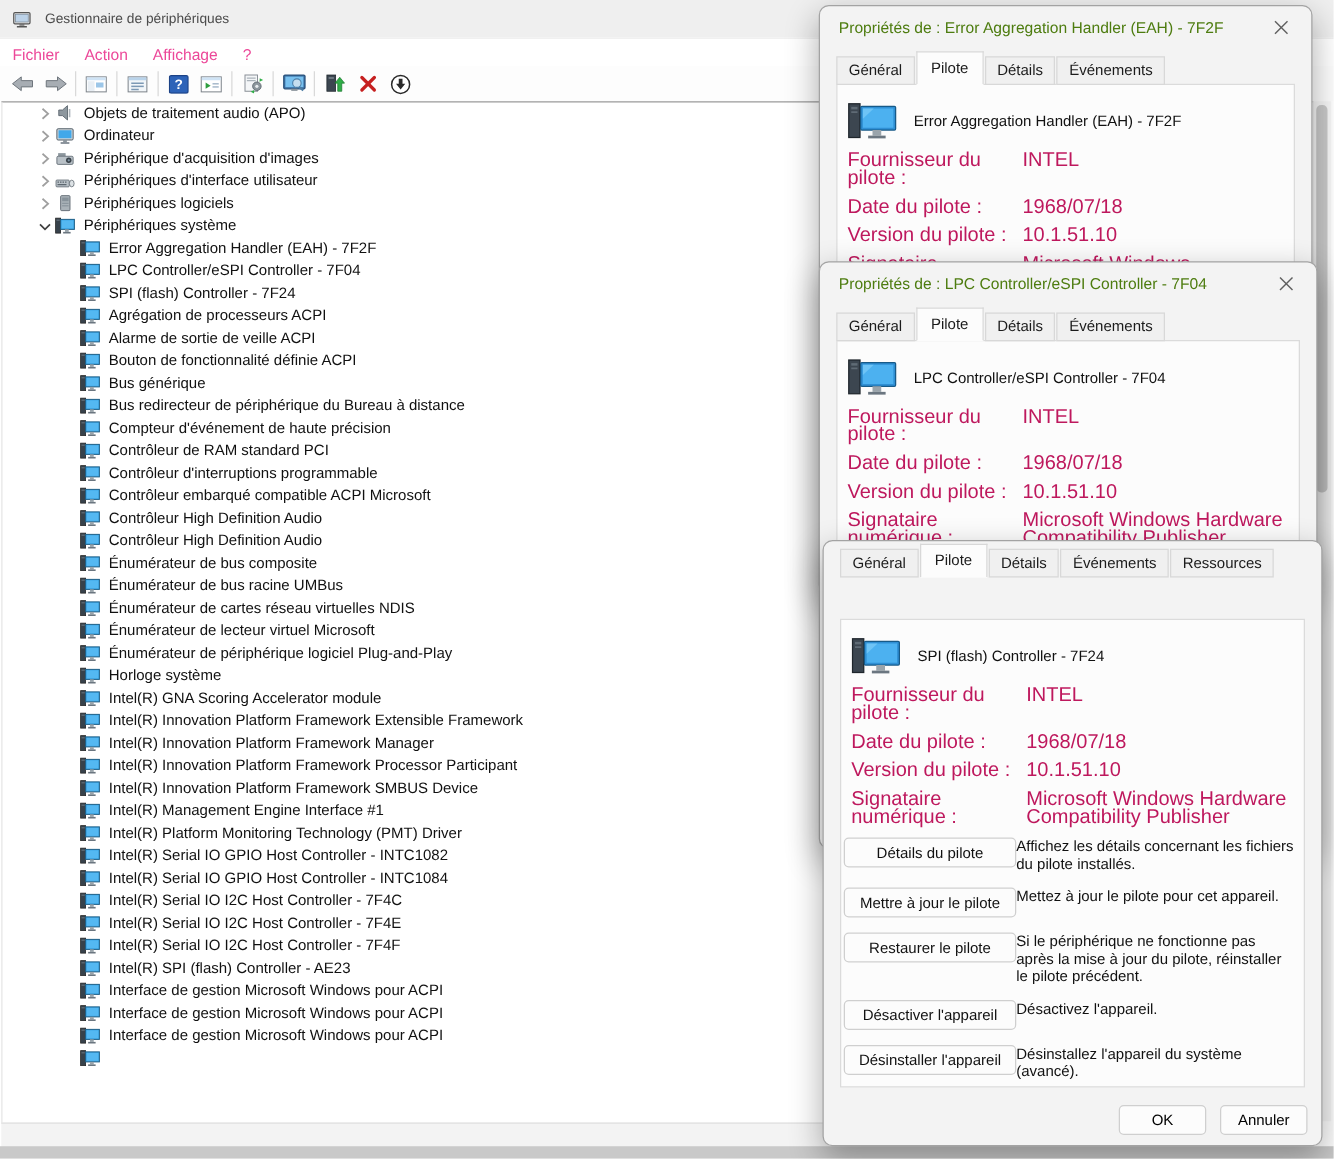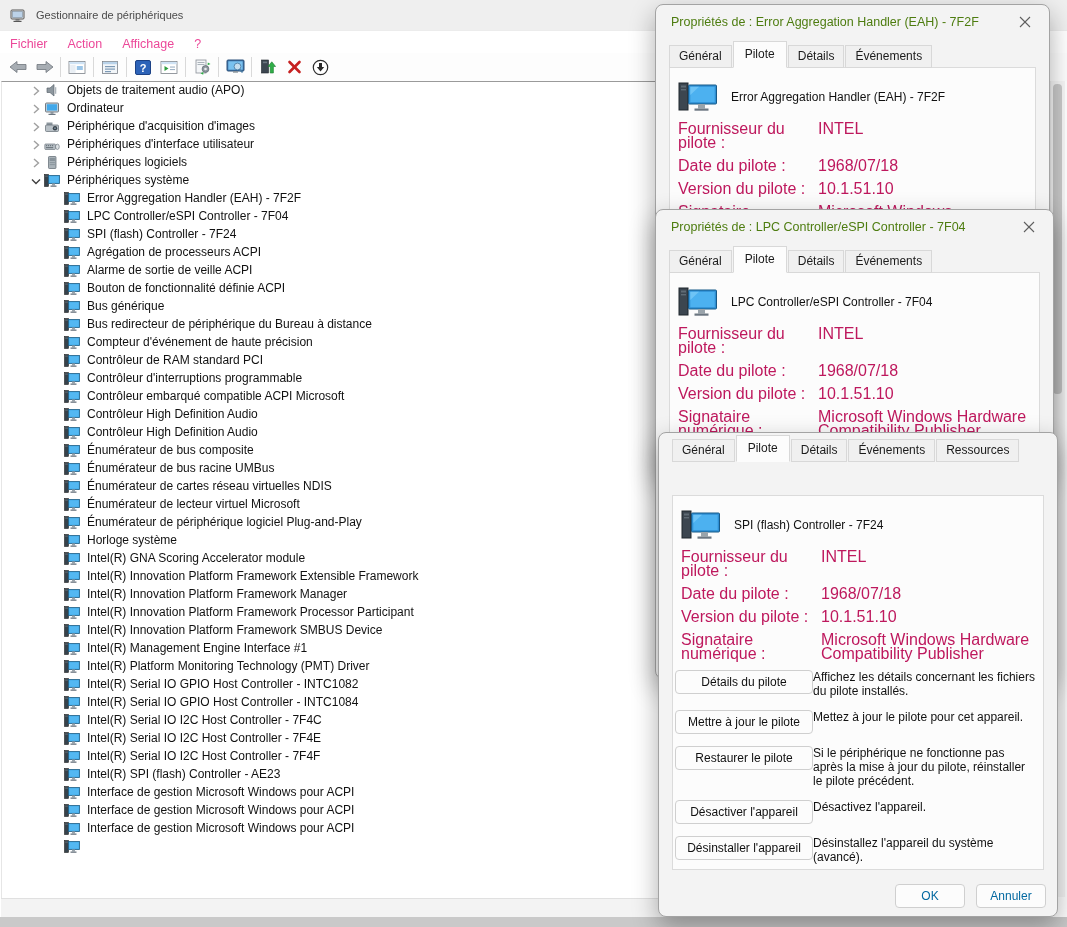--- a/index.html
+++ b/index.html
@@ -55,21 +55,21 @@
   .frow{display:flex;font-size:16px;color:#be185d;margin-bottom:9px;line-height:14px}
   .flabel{width:140px;flex:none}
   .fvalue{flex:1;padding-right:4px}
   .actions{margin:2px 8px 0 2px}
   .arow{display:flex;align-items:flex-start;margin-bottom:12px}
   .abtn{width:138px;height:24px;flex:none;background:#fcfcfc;border:1px solid #cfcfcf;border-radius:4px;
         font-size:12px;color:#111;display:flex;align-items:center;justify-content:center;cursor:default}
   .adesc{margin-left:0;flex:1;font-size:12px;line-height:14px;color:#111}
   .dlg-footer{position:absolute;right:11px;bottom:8px;display:flex;gap:11px;z-index:5}
   .fbtn{width:70px;height:24px;background:#fcfcfc;border:1px solid #cfcfcf;border-radius:4px;
-        font-size:12px;color:#0369a1;display:flex;align-items:center;justify-content:center;cursor:default}
+        font-size:12px;color:#000000;display:flex;align-items:center;justify-content:center;cursor:default}
 </style>
 </head>
 <body>
 
 <div class="app">
   <div class="titlebar">
     <span class="wicon">
         <svg width="16" height="15" viewBox="0 0 16 15">
           <rect x="1" y="2" width="13" height="9" rx="1" fill="#e8e8e8" stroke="#555"></rect>
           <rect x="2.4" y="3.4" width="10.2" height="6.2" fill="#bcd2e8" stroke="#7b8a99" stroke-width="0.6"></rect>

